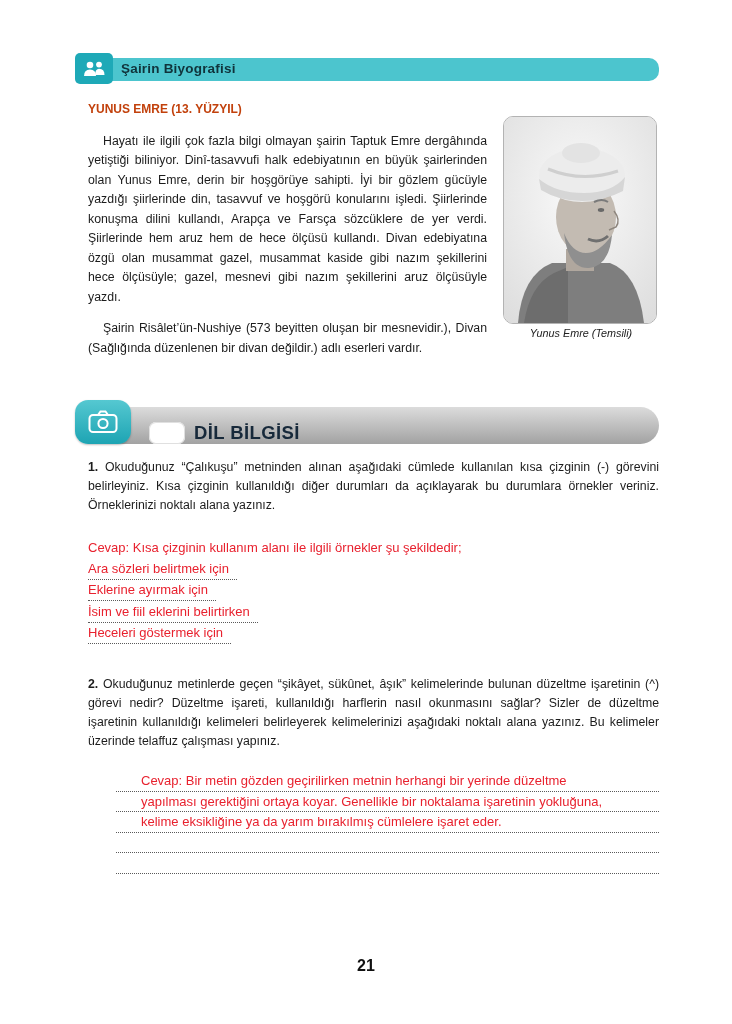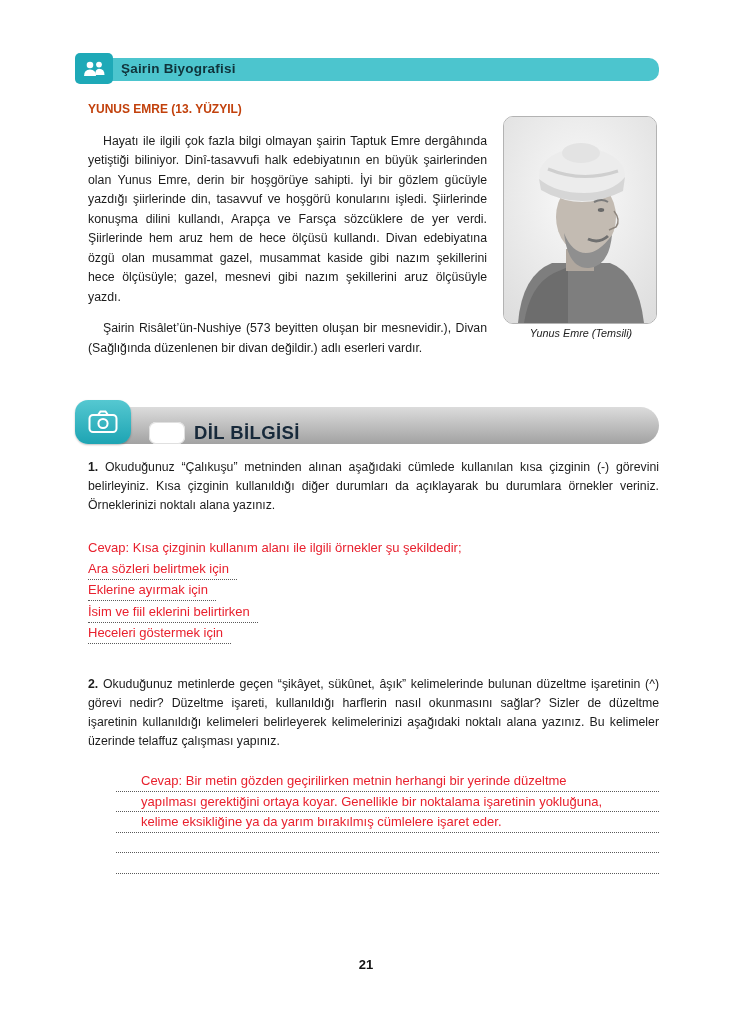--- a/index.html
+++ b/index.html
@@ -151,21 +151,21 @@
     padding-left: 25px;
     text-align: left;
     overflow: hidden;
   }
 
   .page-number {
     position: absolute;
     left: 0; right: 0;
     top: 957px;
     text-align: center;
-    font-size: 13px;
+    font-size: 16px;
     font-weight: bold;
     color: #111;
   }
 </style>
 </head>
 <body>
 
 <div class="page">
 
   <div class="bio-banner">

